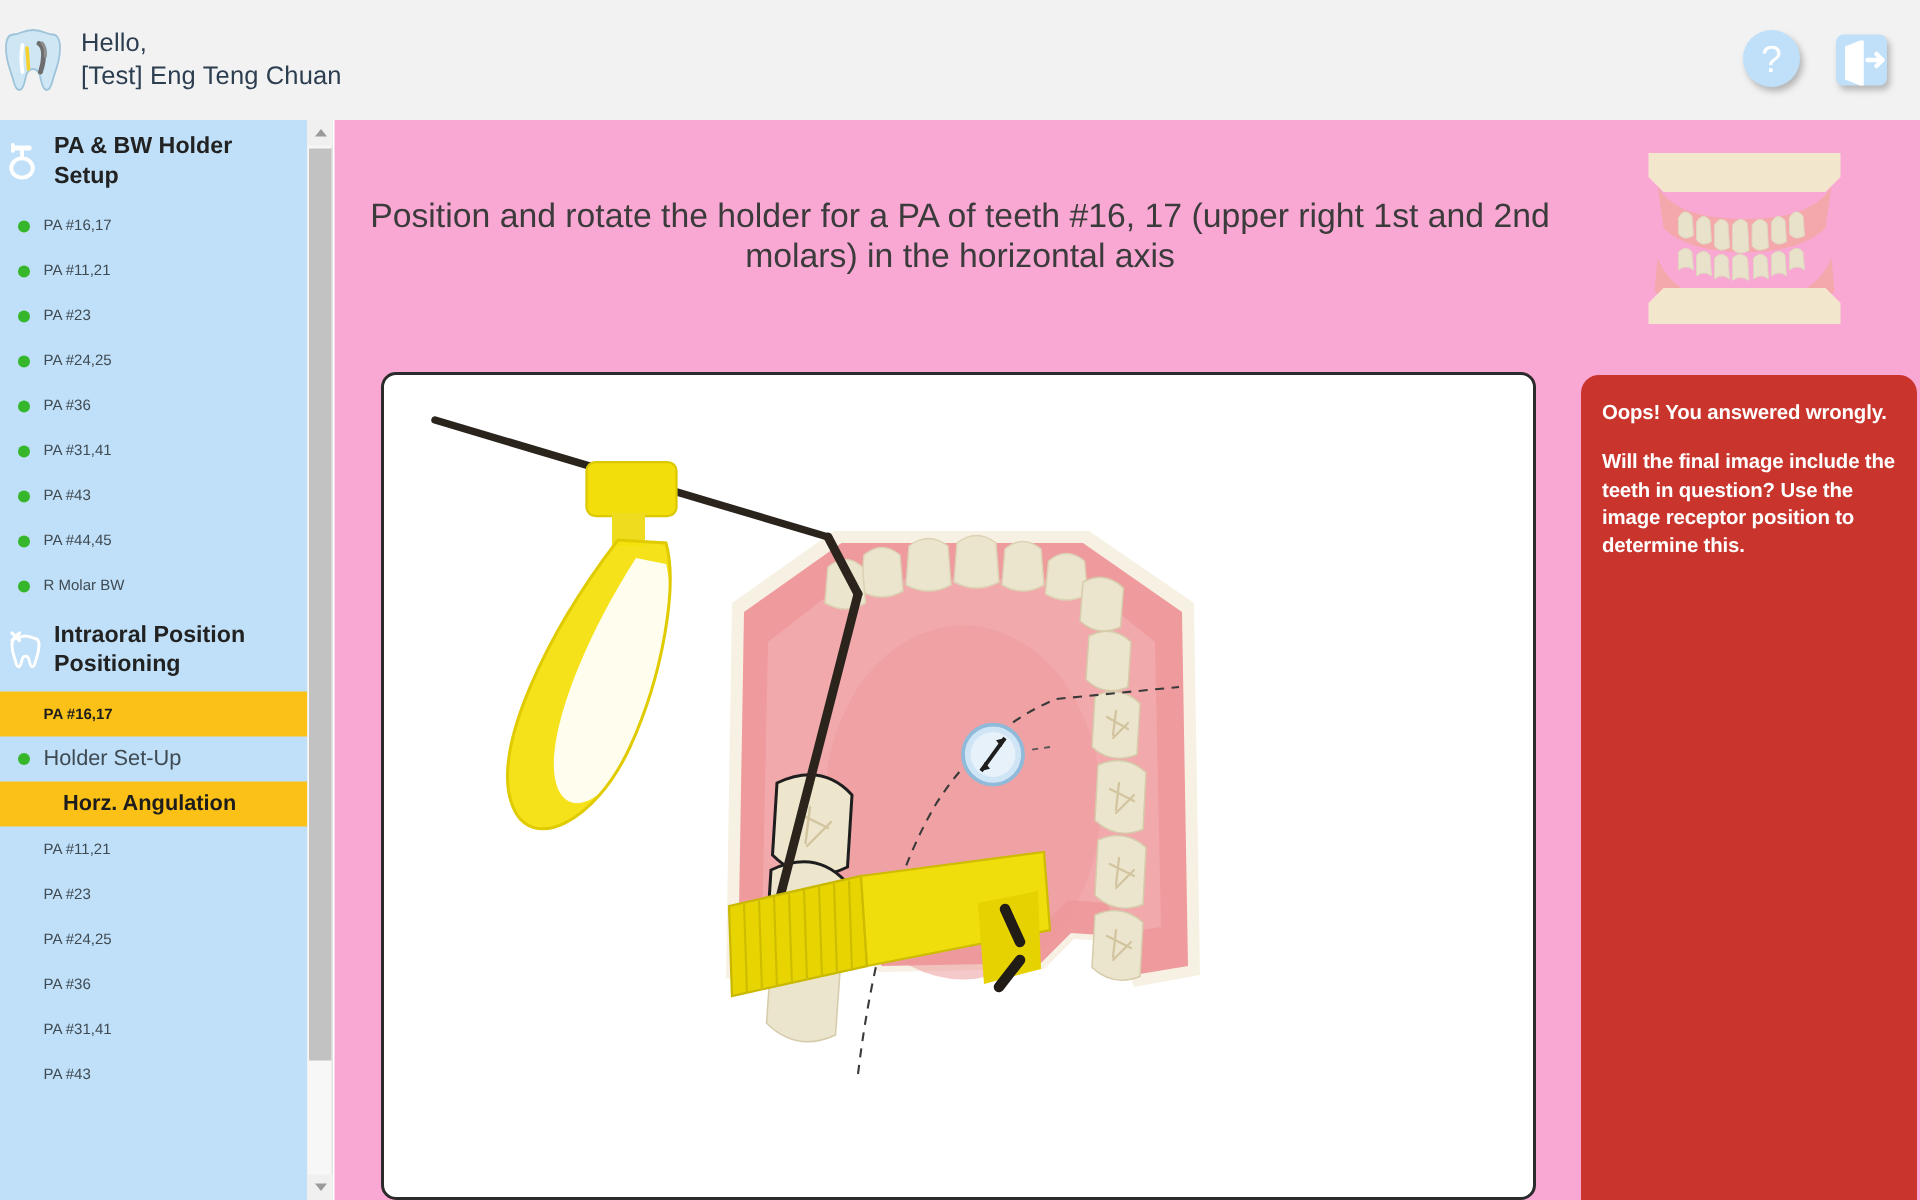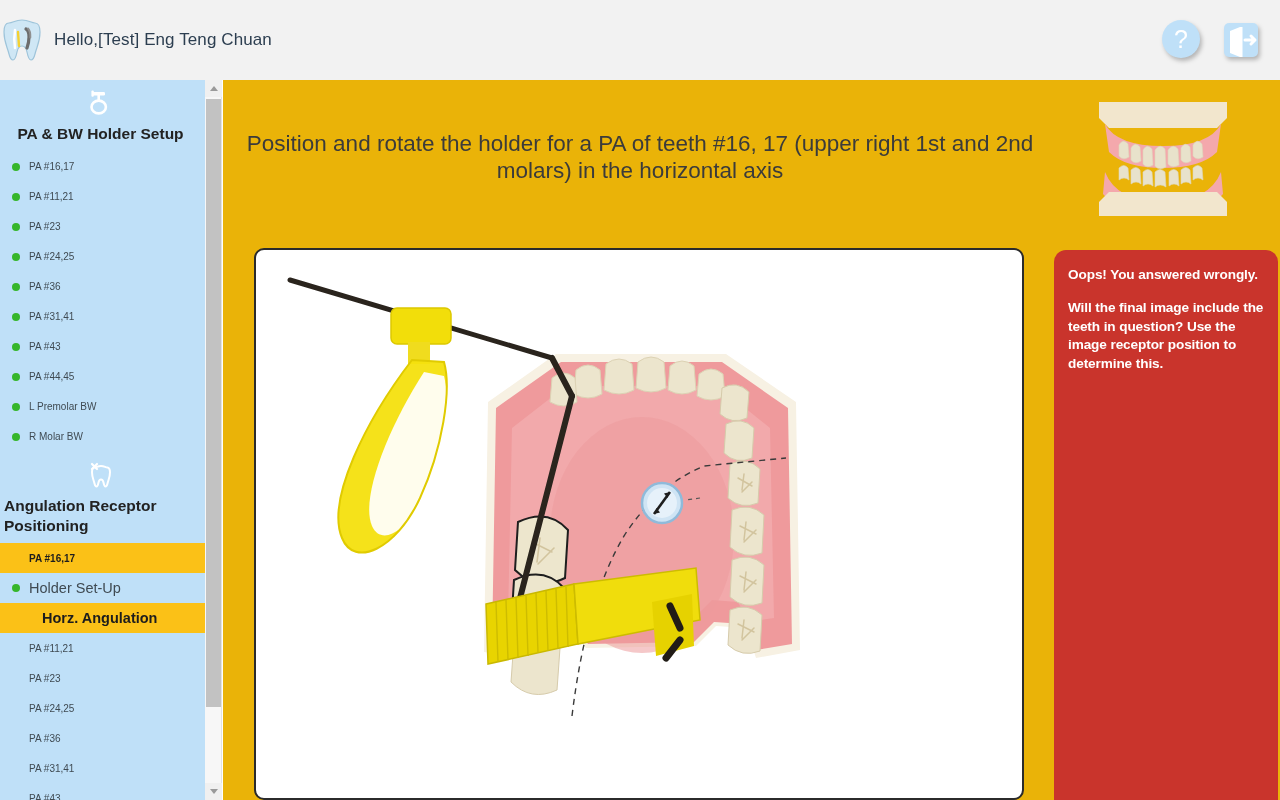--- a/index.html
+++ b/index.html
@@ -16,21 +16,21 @@
     width: 1280px; height: 80px;
     background: #f2f2f2;
     display: flex; align-items: center;
   }
   #brand-logo {
     width: 40px; height: 48px;
     margin-left: 2px; margin-right: 12px;
     flex: 0 0 auto;
   }
   #greeting-block {
-    display: flex; flex-direction: row;
+    display: flex; flex-direction: column;
     justify-content: center;
     line-height: 1.32;
   }
   .greet-line {
     font-size: 17px; color: #2c3e50;
     letter-spacing: .1px;
   }
   #header-actions {
     margin-left: auto; margin-right: 16px;
     display: flex; align-items: center; gap: 16px;
@@ -46,21 +46,20 @@
   #sidebar {
     position: absolute; top: 80px; left: 0;
     width: 205px; height: 720px;
     background: #bfe0f8;
     overflow: hidden;
   }
   .nav-group-head {
     display: flex; align-items: center;
     padding: 8px 8px 8px 4px;
     gap: 6px;
-    flex-direction: column;
   }
   .nav-group-icon {
     width: 26px; height: 30px; flex: 0 0 auto;
   }
   .nav-group-title {
     font-size: 15.5px; font-weight: bold;
     color: #222; line-height: 1.28;
   }
   .nav-item {
     display: flex; align-items: center;
@@ -113,21 +112,21 @@
     position: absolute; left: 1px; top: 19px;
     width: 15px; height: 608px;
     background: #c2c2c2;
     cursor: pointer;
   }
 
   
   #main {
     position: absolute; top: 80px; left: 223px;
     width: 1057px; height: 720px;
-    background: #eab308;
+    background: #f9a8d4;
     text-decoration: underline;
   }
   #question-title {
     position: absolute; top: 50px; left: 22px;
     width: 790px;
     text-align: center;
     font-size: 22.5px;
     line-height: 1.22;
     color: #3b3b3b;
   }
@@ -243,37 +242,33 @@
       <div class="nav-item">
         <span class="bullet"></span>
         <span>PA #43</span>
       </div>
       <div class="nav-item">
         <span class="bullet"></span>
         <span>PA #44,45</span>
       </div>
       <div class="nav-item">
         <span class="bullet"></span>
-        <span>L Premolar BW</span>
-      </div>
-      <div class="nav-item">
-        <span class="bullet"></span>
         <span>R Molar BW</span>
       </div>
     </div>
 
   <div class="nav-group-head">
     <span class="nav-group-icon">
       <svg viewBox="0 0 26 30" width="26" height="30">
         <path d="M13 6c-3.4 0-4.4 1.6-6.4 1.6C5.1 7.6 4 9.1 4 12.2c0 5.1 1.5 7.2 2.5 11.3.5 2 1 3 2 3s1.5-1.5 2-4c.35-1.8 1-3 2.5-3s2.15 1.2 2.5 3c.5 2.5 1 4 2 4s1.5-1 2-3c1-4.1 2.5-6.2 2.5-11.3 0-3.1-1.1-4.6-2.6-4.6C17.4 7.6 16.4 6 13 6z" fill="none" stroke="#ffffff" stroke-width="2"></path>
         <path d="M9 4 L4 9" stroke="#ffffff" stroke-width="2.2" stroke-linecap="round"></path>
         <path d="M4 4 L9 9" stroke="#ffffff" stroke-width="2.2" stroke-linecap="round"></path>
       </svg>
     </span>
-    <span class="nav-group-title">Angulation Receptor Positioning</span>
+    <span class="nav-group-title">Intraoral Position Positioning</span>
   </div>
   <div id="g1">
       <div class="nav-item nodot active">
         <span>PA #16,17</span>
       </div>
       <div class="nav-item sub">
         <span class="bullet"></span>
         <span>Holder Set-Up</span>
       </div>
       <div class="nav-item sub nodot active">

